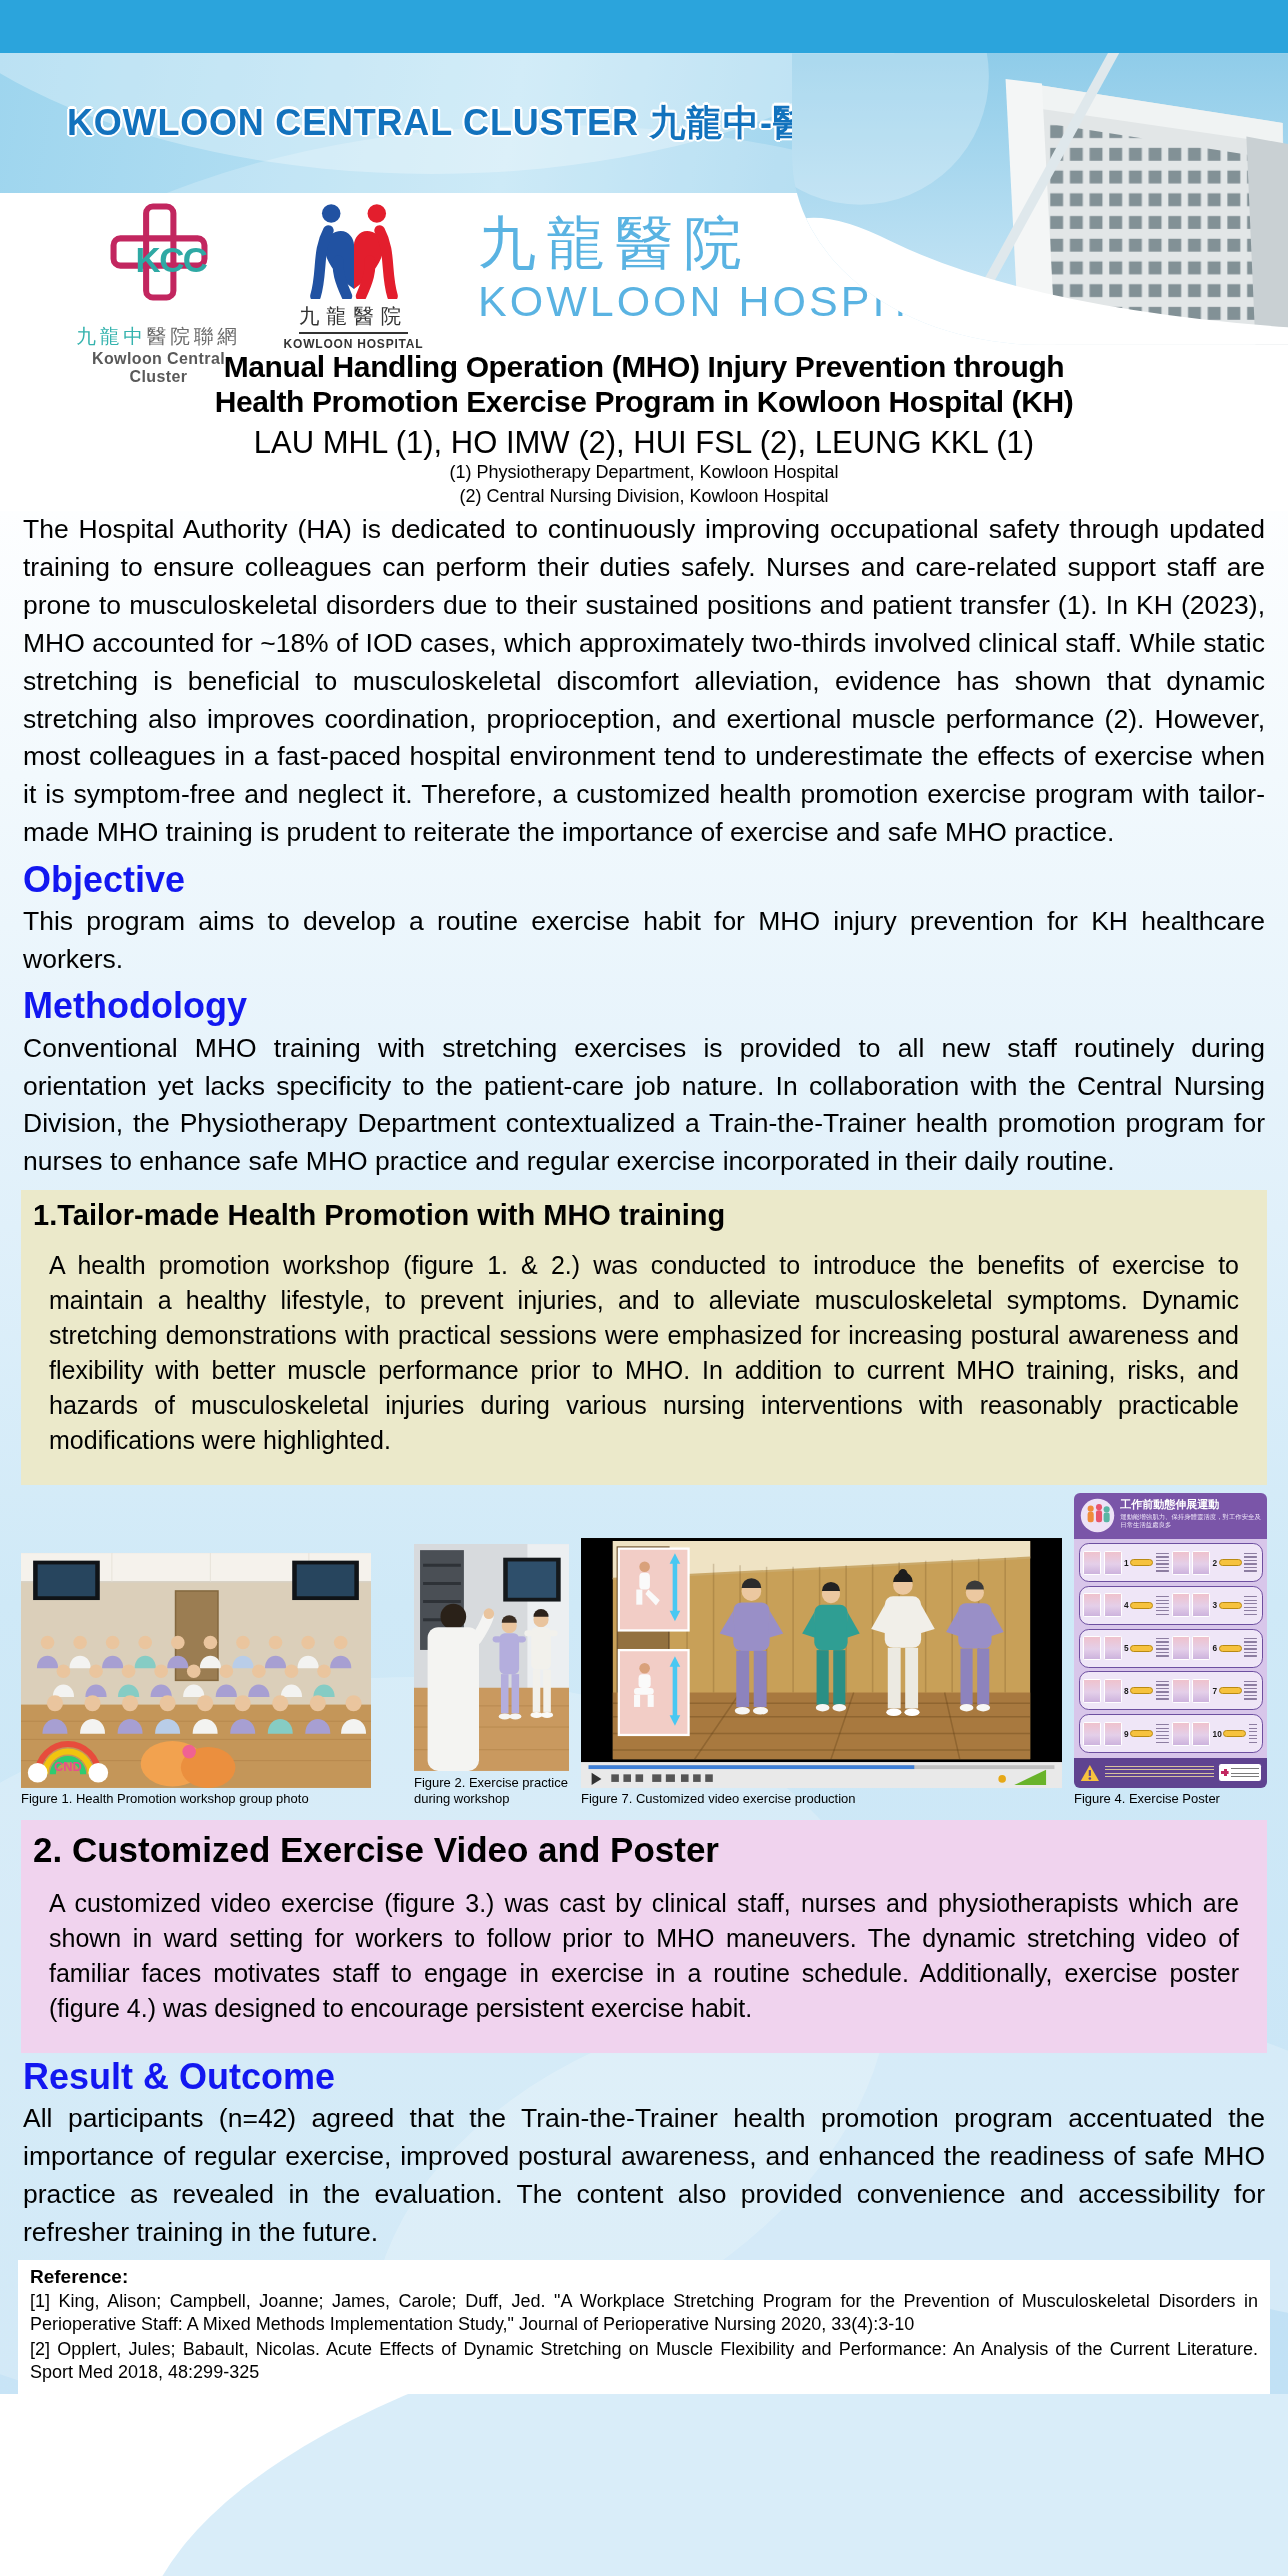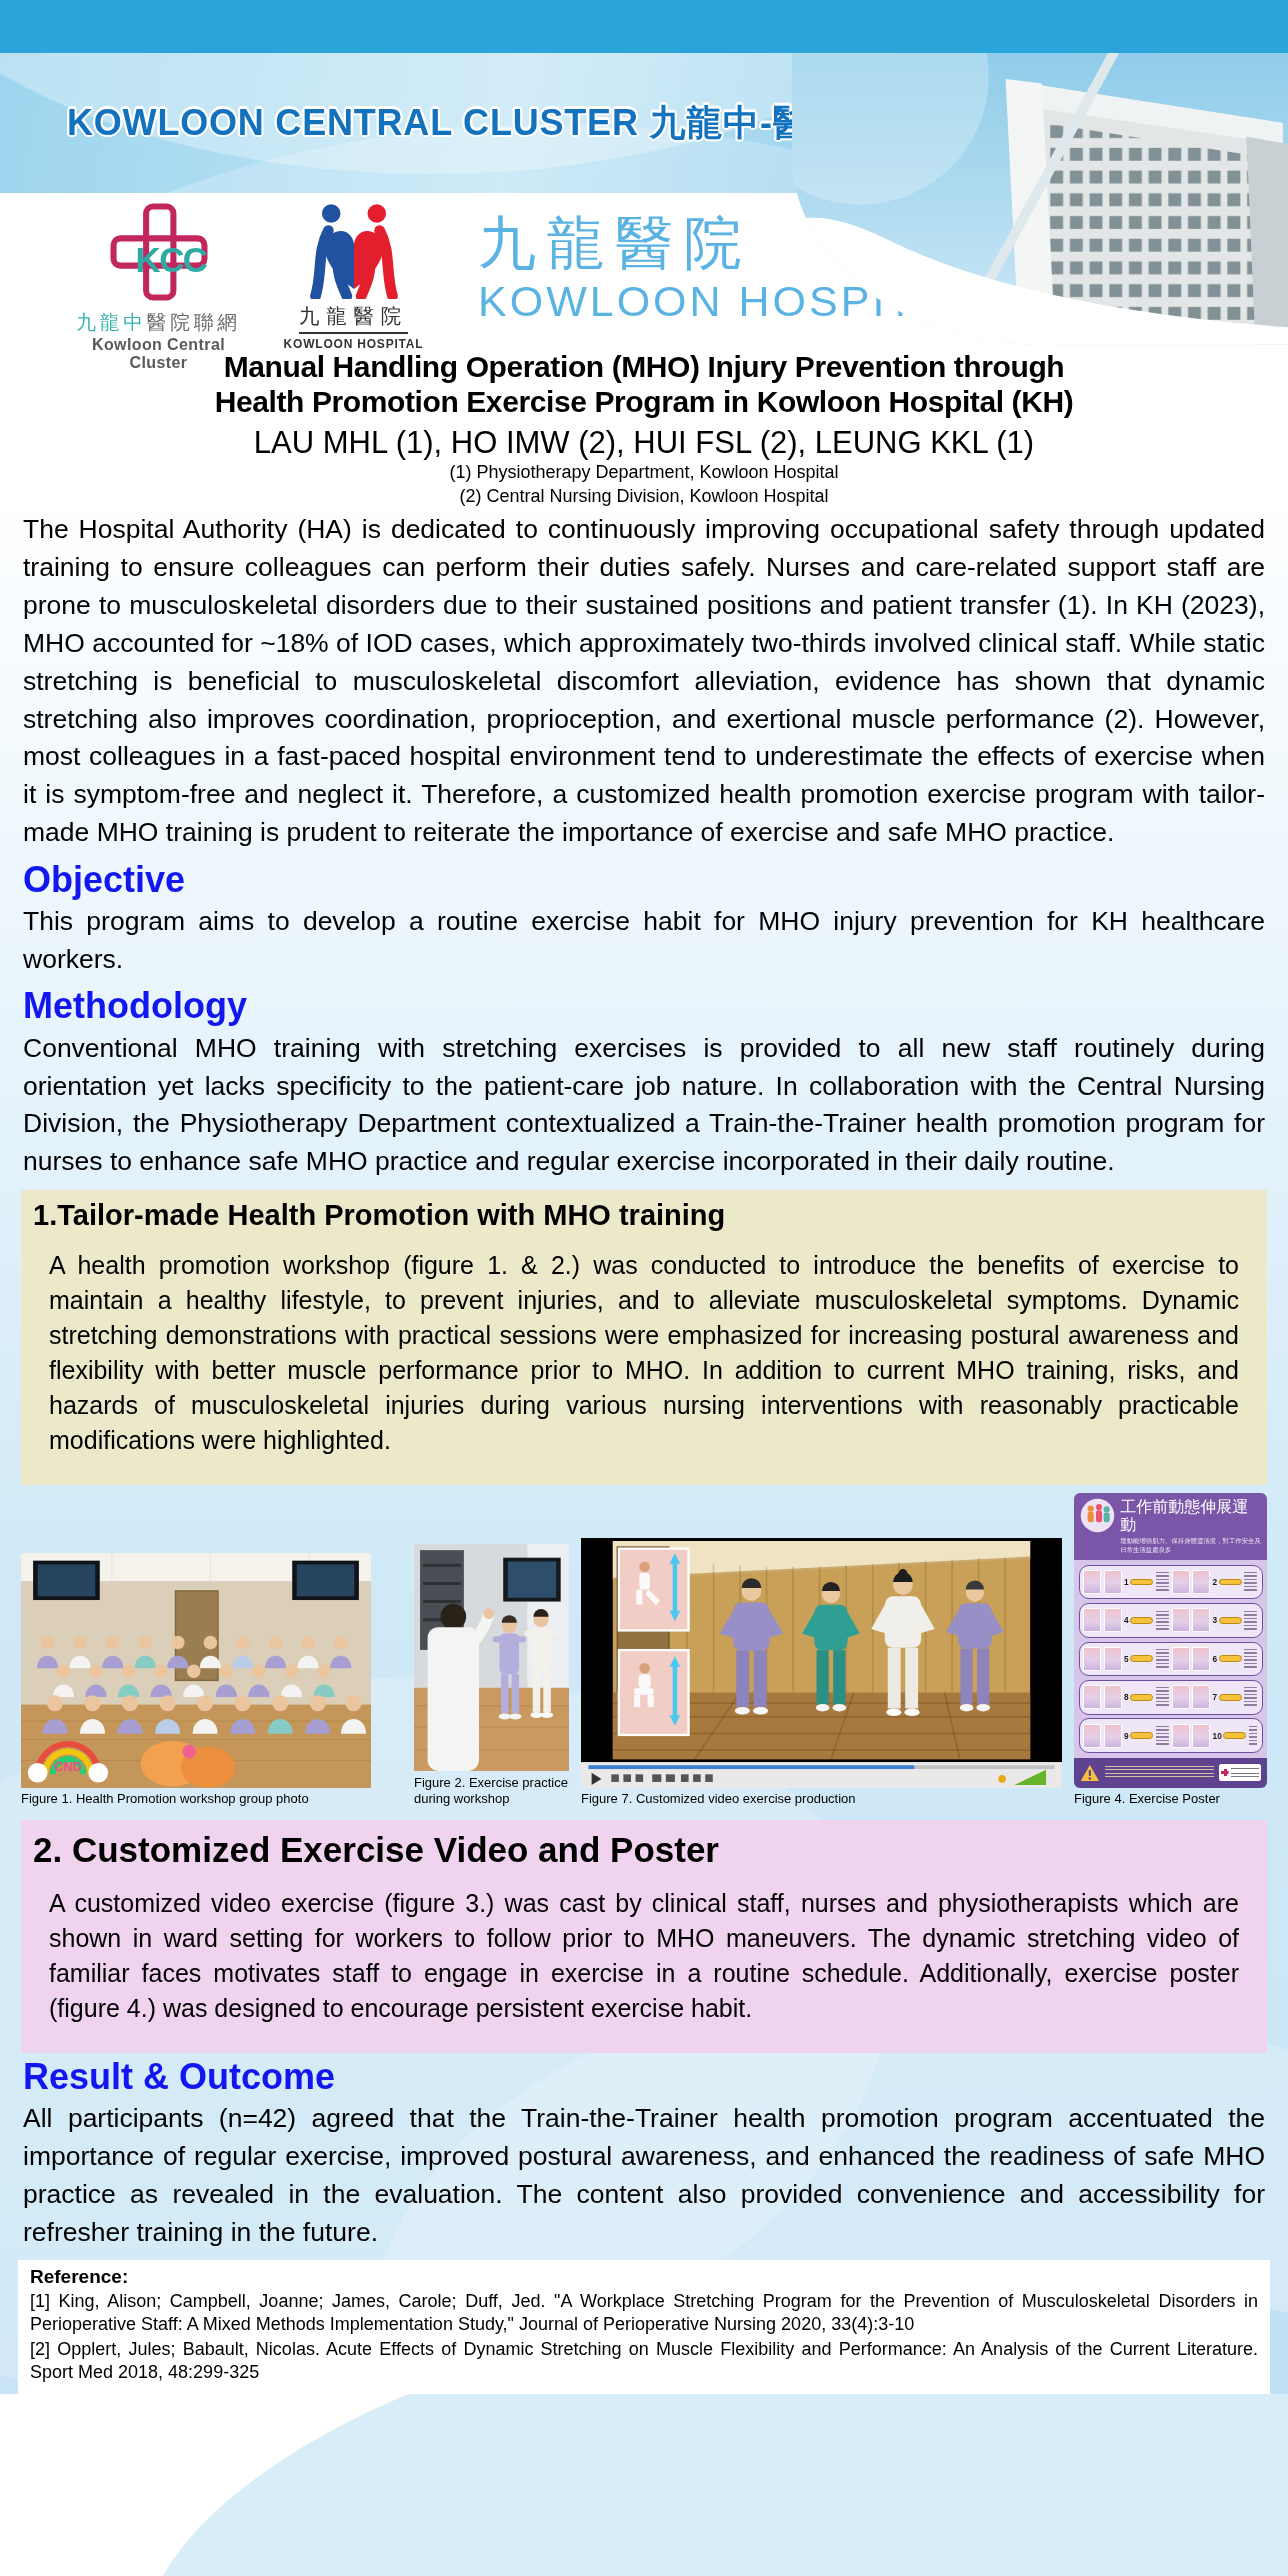--- a/index.html
+++ b/index.html
@@ -20,21 +20,21 @@
     background:rgba(255,255,255,0.22); top:72px; left:-91px; }
   .banner-title { position:absolute; top:50%; transform:translateY(-50%); left:67px;
     font-size:36px; font-weight:bold; color:#1272bd; letter-spacing:0.8px; white-space:nowrap;
     text-shadow:1.5px 1.5px 0 #fff,-1.5px -1.5px 0 #fff,1.5px -1.5px 0 #fff,-1.5px 1.5px 0 #fff,2.3px 0 0 #fff,-2.3px 0 0 #fff,0 2.3px 0 #fff,0 -2.3px 0 #fff; }
   .building { position:absolute; top:53px; right:0; width:496px; height:292px; z-index:5;
     border-bottom-left-radius:250px 189px; overflow:hidden; }
 
   .logo-band { position:relative; height:151px; background:#fff;
     display:flex; align-items:flex-start; padding:9px 0 0 64px; }
   .kcc-block { width:189px; text-align:center; }
-  .kcc-cn { font-size:19.7px; letter-spacing:3.8px; margin-top:4px; white-space:nowrap; }
+  .kcc-cn { font-size:19.7px; letter-spacing:3.8px; margin-top:18px; white-space:nowrap; }
   .kcc-cn .teal { color:#35b3ae; } .kcc-cn .gray { color:#6a6a6a; }
   .kcc-en { font-size:16px; color:#595959; font-weight:bold; letter-spacing:0.4px; }
   .kh-block { width:159px; margin-left:21px; text-align:center; }
   .kh-cn { display:inline-block; font-size:20.4px; letter-spacing:6.8px; color:#333;
     border-bottom:2.3px solid #333; padding-bottom:2.3px; margin-top:0px; white-space:nowrap; }
   .kh-en { font-size:12px; font-weight:bold; color:#333; letter-spacing:0.8px; margin-top:2.3px; }
   .wordmark { margin-left:45px; padding-top:10.6px; color:#5ab3e2; line-height:1.05; }
   .wm-cn { font-size:58px; letter-spacing:10.6px; font-weight:400; }
   .wm-en { font-size:43px; letter-spacing:3px; font-weight:400; margin-top:6px; }
 
@@ -65,21 +65,21 @@
   
   .figures-row { display:flex; align-items:flex-end; gap:12px; margin:7.6px 21px 0; }
   .fig { display:flex; flex-direction:column; justify-content:flex-end; }
   .fig svg.photo { display:block; background:#ddd; }
   .fig-caption { font-size:13px; text-align:left; margin-top:3.8px; line-height:1.25; }
 
   
   .poster { width:193px; height:295px; display:flex; flex-direction:column; overflow:hidden; border-radius:6px; }
   .poster-head { background:#7a55a8; color:#fff; padding:5.3px 6px 6px; display:flex; gap:5.3px; align-items:flex-start; }
   .poster-titles { flex:1; }
-  .poster-title { font-size:16px; font-weight:normal; line-height:1.15; }
+  .poster-title { font-size:11px; font-weight:bold; line-height:1.15; }
   .poster-sub { font-size:6.4px; line-height:1.35; color:#f0e8fa; margin-top:2.3px; }
   .poster-body { flex:1; background:#d8c6ea; padding:4.5px; display:flex; flex-direction:column; gap:3.8px; }
   .p-row { flex:1; background:#efe6f7; border:1.1px solid #6d4fa0; border-radius:9.8px;
     display:flex; align-items:center; gap:3px; padding:2.3px 3.8px; }
   .half { flex:1; display:flex; align-items:center; gap:2.3px; }
   .mini-photo { width:18px; height:24px; border:1.1px solid #fff; border-radius:1.5px;
     background:linear-gradient(180deg,#efc2cd 0%,#e4cfe9 55%,#cdb3dd 100%); }
   .numpill { display:flex; align-items:center; gap:1.5px; }
   .p-num { font-size:8.3px; font-weight:bold; color:#1b1b1b; }
   .pill { width:23px; height:6.8px; background:#f6c23e; border:0.8px solid #b98a12; border-radius:3.8px; }

